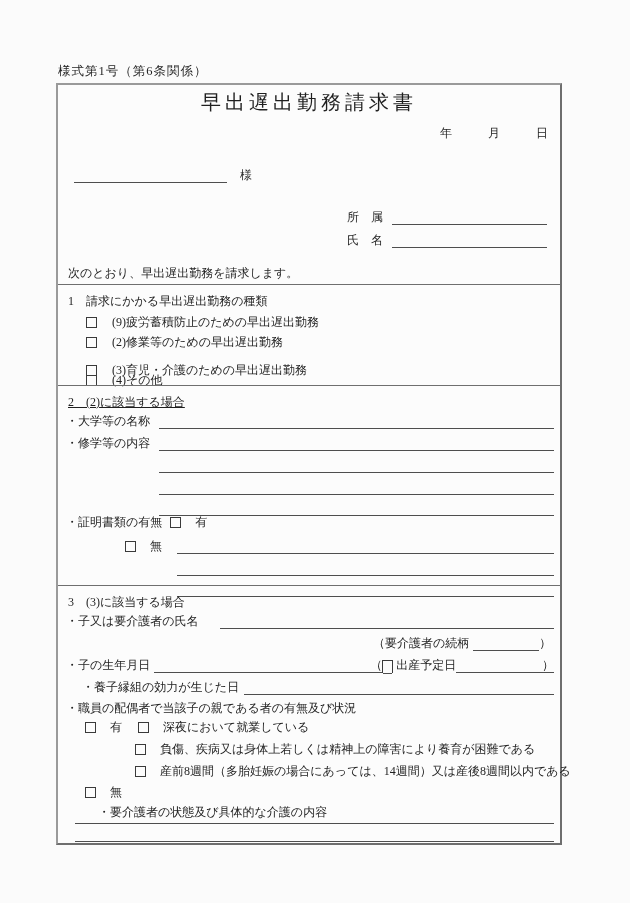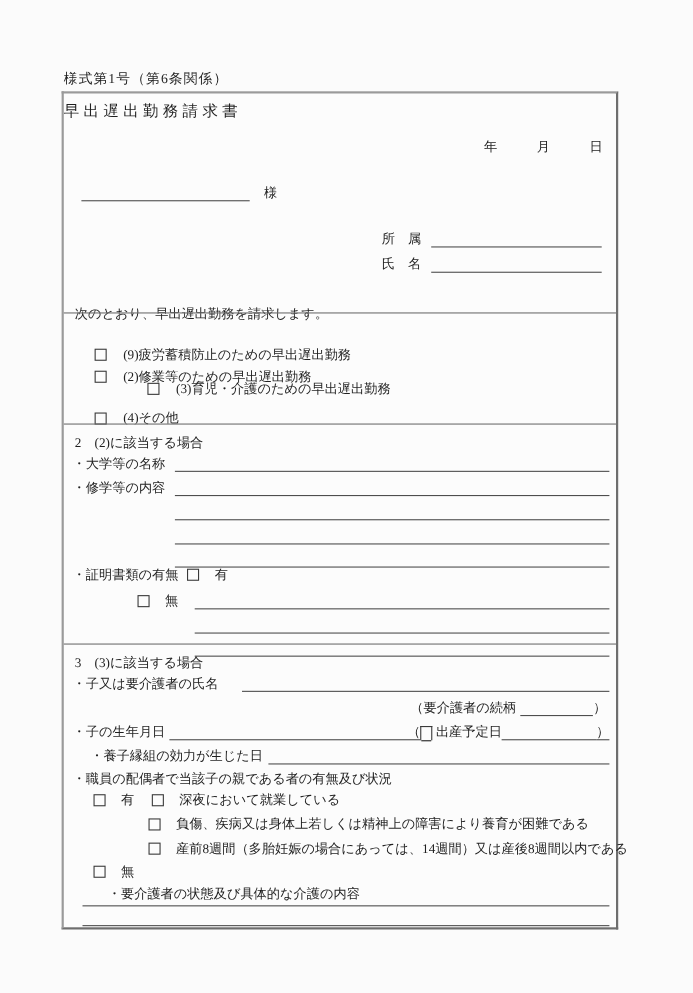--- a/index.html
+++ b/index.html
@@ -17,21 +17,21 @@
   }
   .sec{position:absolute;left:0;right:0;}
   .sec-b{border-top:1px solid #6f6f6f;}
   .r{position:absolute;left:0;right:6px;height:16px;display:flex;align-items:flex-end;line-height:15px;white-space:nowrap;}
   .ul{border-bottom:1px solid #4e4e4e;}
   .fill{flex:1;border-bottom:1px solid #4e4e4e;}
   .cb{
     flex:none;display:inline-block;width:9px;height:9px;
     border:1px solid #3a3a3a;background:transparent;margin-bottom:2px;
   }
-  .title{position:absolute;top:8px;left:0;right:0;font-size:14px;letter-spacing:4px;height:18px;line-height:18px;}
+  .title{position:absolute;top:8px;left:0;right:0;text-align:center;font-size:20px;letter-spacing:4px;height:18px;line-height:18px;}
   .date-row{position:absolute;top:40px;left:0;right:0;display:flex;justify-content:flex-end;gap:36px;padding-right:12px;height:16px;line-height:16px;}
   .seg{flex:none;}
 </style>
 </head>
 <body>
 
 <div class="form-code">様式第1号（第6条関係）</div>
 
 <div class="box">
 
@@ -47,47 +47,50 @@
       <span style="margin-left:13px;">様</span>
     </div>
     <div class="r" style="top:124px;">
       <span style="margin-left:289px;">所　属</span>
       <span class="ul" style="width:155px;margin-left:9px;height:14px;"></span>
     </div>
     <div class="r" style="top:147px;">
       <span style="margin-left:289px;">氏　名</span>
       <span class="ul" style="width:155px;margin-left:9px;height:14px;"></span>
     </div>
-    <div class="r" style="top:192px;">
+    <div class="r" style="top:180px;">
       <span style="margin-left:10px;">次のとおり、早出遅出勤務を請求します。</span>
     </div>
   </div>
 
   <div class="sec sec-b" style="top:199px;height:101px;">
+    <div class="r" style="top:8px;">
+        <span style="margin-left:10px;">1　請求にかかる早出遅出勤務の種類</span>
+      </div>
     <div class="r" style="top:29px;">
       <span class="cb" style="margin-left:28px;"></span>
       <span style="margin-left:15px;">(9)疲労蓄積防止のための早出遅出勤務</span>
     </div>
     <div class="r" style="top:49px;">
       <span class="cb" style="margin-left:28px;"></span>
       <span style="margin-left:15px;">(2)修業等のための早出遅出勤務</span>
     </div>
-    <div class="r" style="top:60px;padding-left:48px;">
+    <div class="r" style="top:77px;">
       <span class="cb" style="margin-left:28px;"></span>
       <span style="margin-left:15px;">(3)育児・介護のための早出遅出勤務</span>
     </div>
     <div class="r" style="top:87px;">
       <span class="cb" style="margin-left:28px;"></span>
       <span style="margin-left:15px;">(4)その他</span>
     </div>
   </div>
 
   <div class="sec sec-b" style="top:300px;height:200px;">
     <div class="r" style="top:8px;">
-        <span style="margin-left:10px;">2　(2)に該当する場合</span>
+        <span style="margin-left:10px;text-decoration:underline;">2　(2)に該当する場合</span>
       </div>
     <div class="r" style="top:49px;">
       <span style="margin-left:8px;">・修学等の内容</span>
       <span class="fill" style="margin-left:9px;height:14px;"></span>
     </div>
     <div class="r" style="top:27px;">
       <span style="margin-left:8px;">・大学等の名称</span>
       <span class="fill" style="margin-left:9px;height:14px;"></span>
     </div>
     <div class="r" style="top:71px;">

